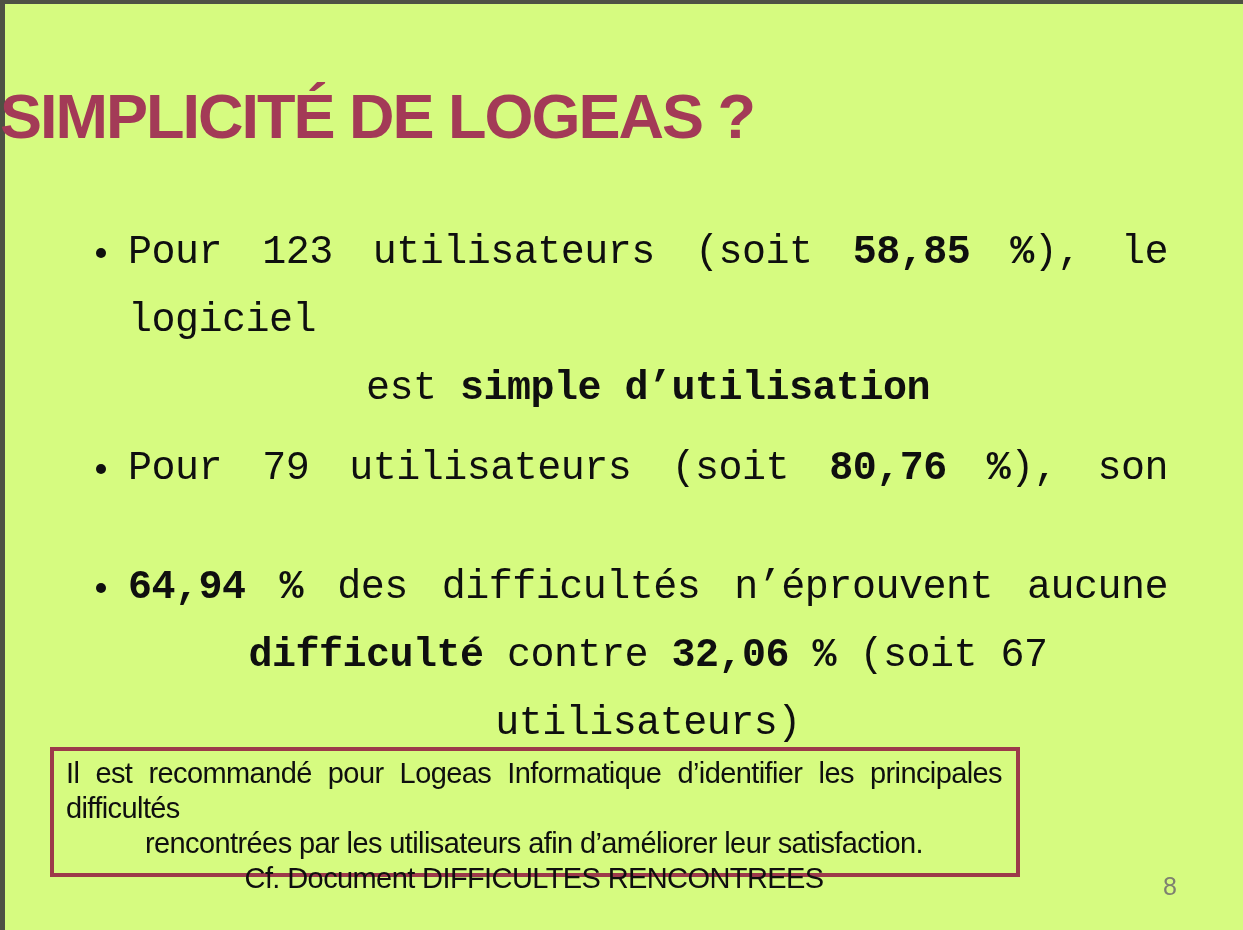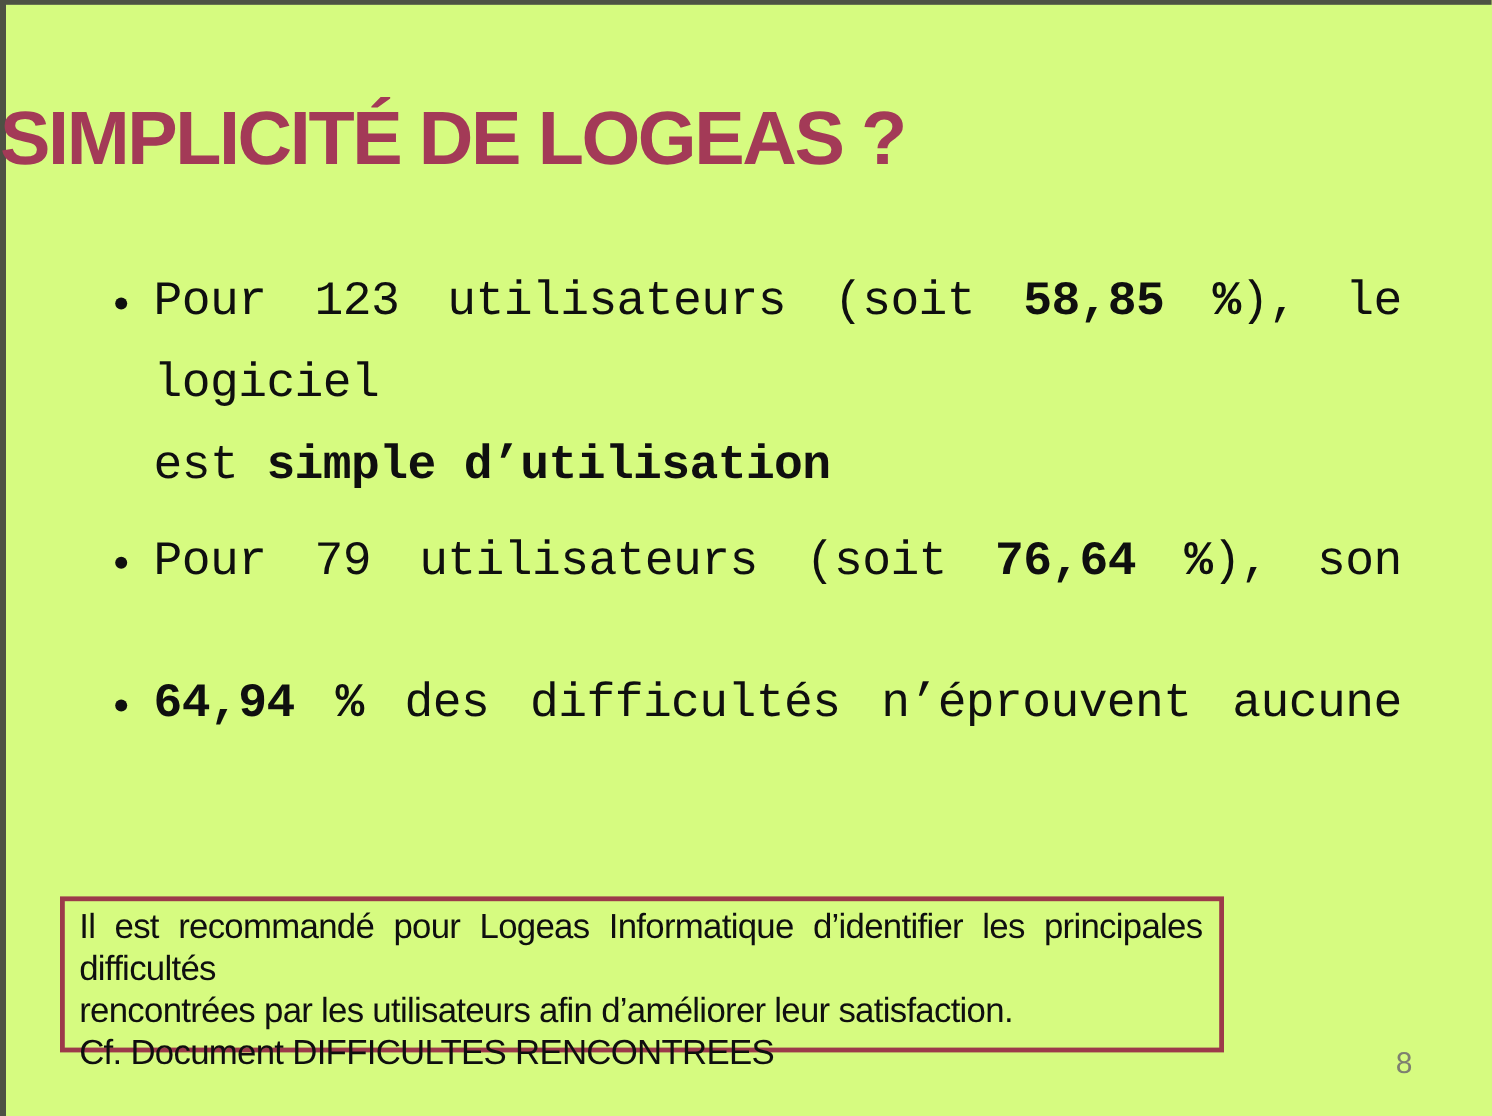--- a/index.html
+++ b/index.html
@@ -50,21 +50,21 @@
   }
   .bullet + .bullet{margin-top:12px;}
   .bullet.spaced{margin-top:51px;}
   .dot{
     position:absolute;
     left:4px;top:29px;
     width:10px;height:10px;
     border-radius:50%;
     background:var(--text);
   }
-  .line{display:block;text-align:left;}
+  .line{display:block;text-align:center;}
   .line.justify{text-align:justify;text-align-last:justify;}
   .b{font-weight:700;}
 
   .note-box{
     position:absolute;
     left:50px;top:747px;
     width:970px;height:130px;
     border:4px solid var(--box_border);
     padding:5px 14px 0 12px;
     font-size:29px;
@@ -92,27 +92,28 @@
   <li class="bullet">
     <span class="dot"></span>
     <div>
         <div class="line justify"><span>Pour 123 utilisateurs (soit </span><span class="b">58,85 %</span><span>), le logiciel</span></div>
         <div class="line"><span>est </span><span class="b">simple d’utilisation</span></div>
       </div>
   </li>
   <li class="bullet">
     <span class="dot"></span>
     <div>
-        <div class="line justify"><span>Pour 79 utilisateurs (soit </span><span class="b">76,64 %</span><span>), son</span></div>
+        <div class="line justify"><span>Pour 79 utilisateurs (soit </span><span class="b">80,76 %</span><span>), son</span></div>
       </div>
   </li>
   <li class="bullet spaced">
     <span class="dot"></span>
     <div>
         <div class="line justify"><span class="b">64,94 %</span><span> des difficultés n’éprouvent aucune</span></div>
+        <div class="line"><span class="b">difficulté</span><span> contre </span><span class="b">32,06 %</span><span> (soit 67 utilisateurs)</span></div>
       </div>
   </li>
 </ul>
 
 <div class="note-box">
     <div class="line justify"><span>Il est recommandé pour Logeas Informatique d’identifier les principales difficultés</span></div>
     <div class="line"><span>rencontrées par les utilisateurs afin d’améliorer leur satisfaction.</span></div>
     <div class="line"><span>Cf. Document DIFFICULTES RENCONTREES</span></div>
   </div>
 

